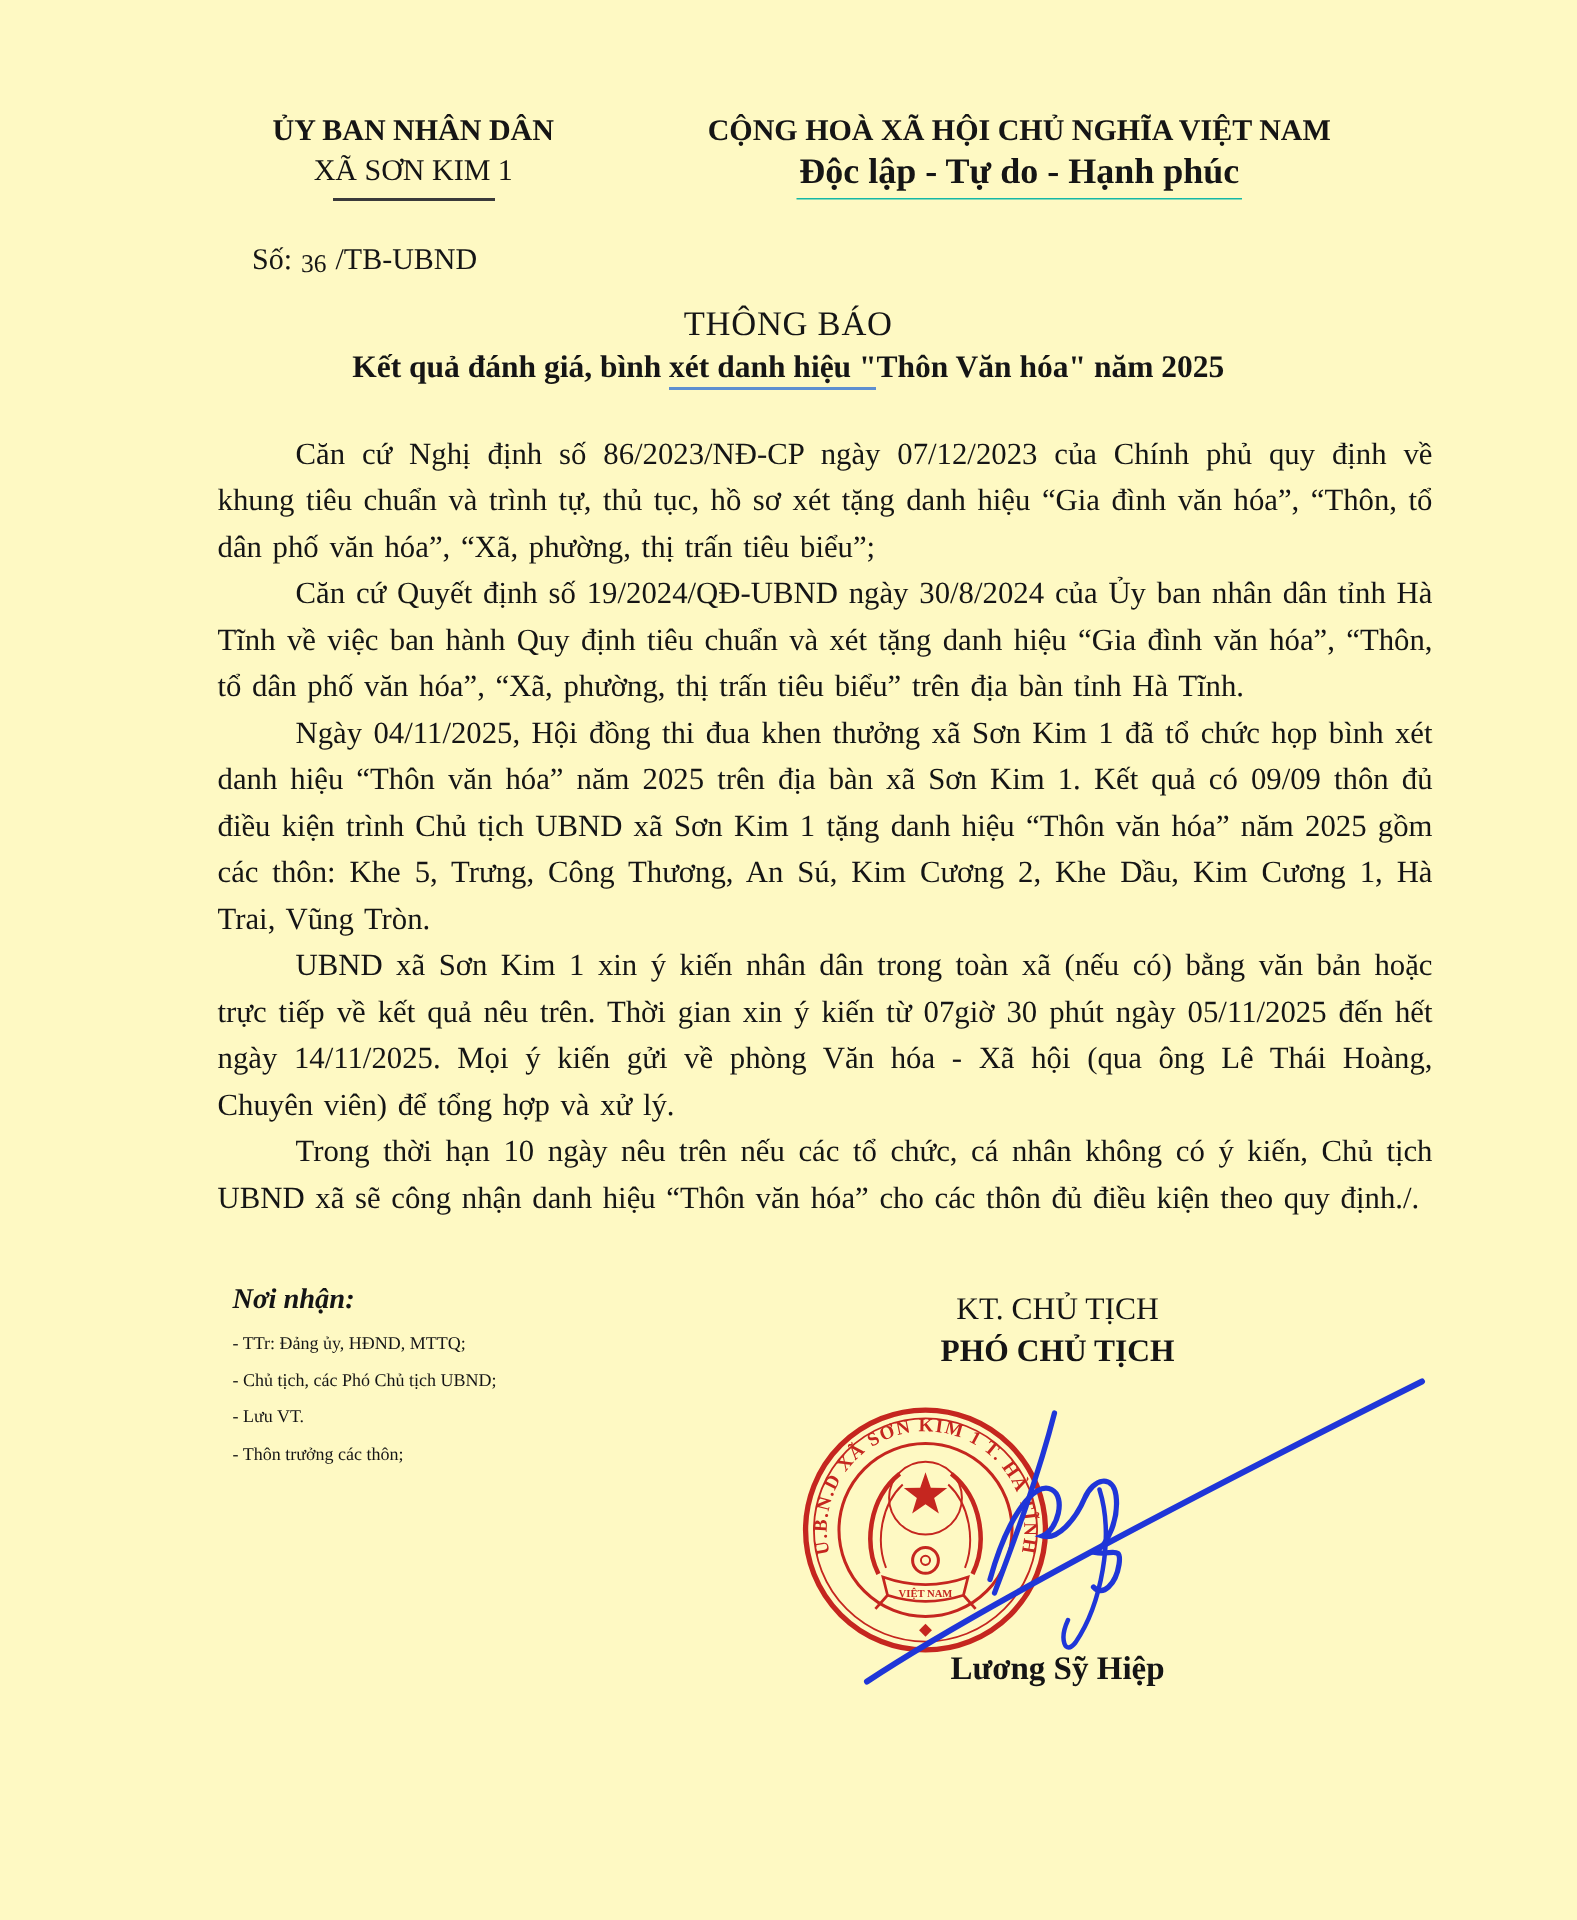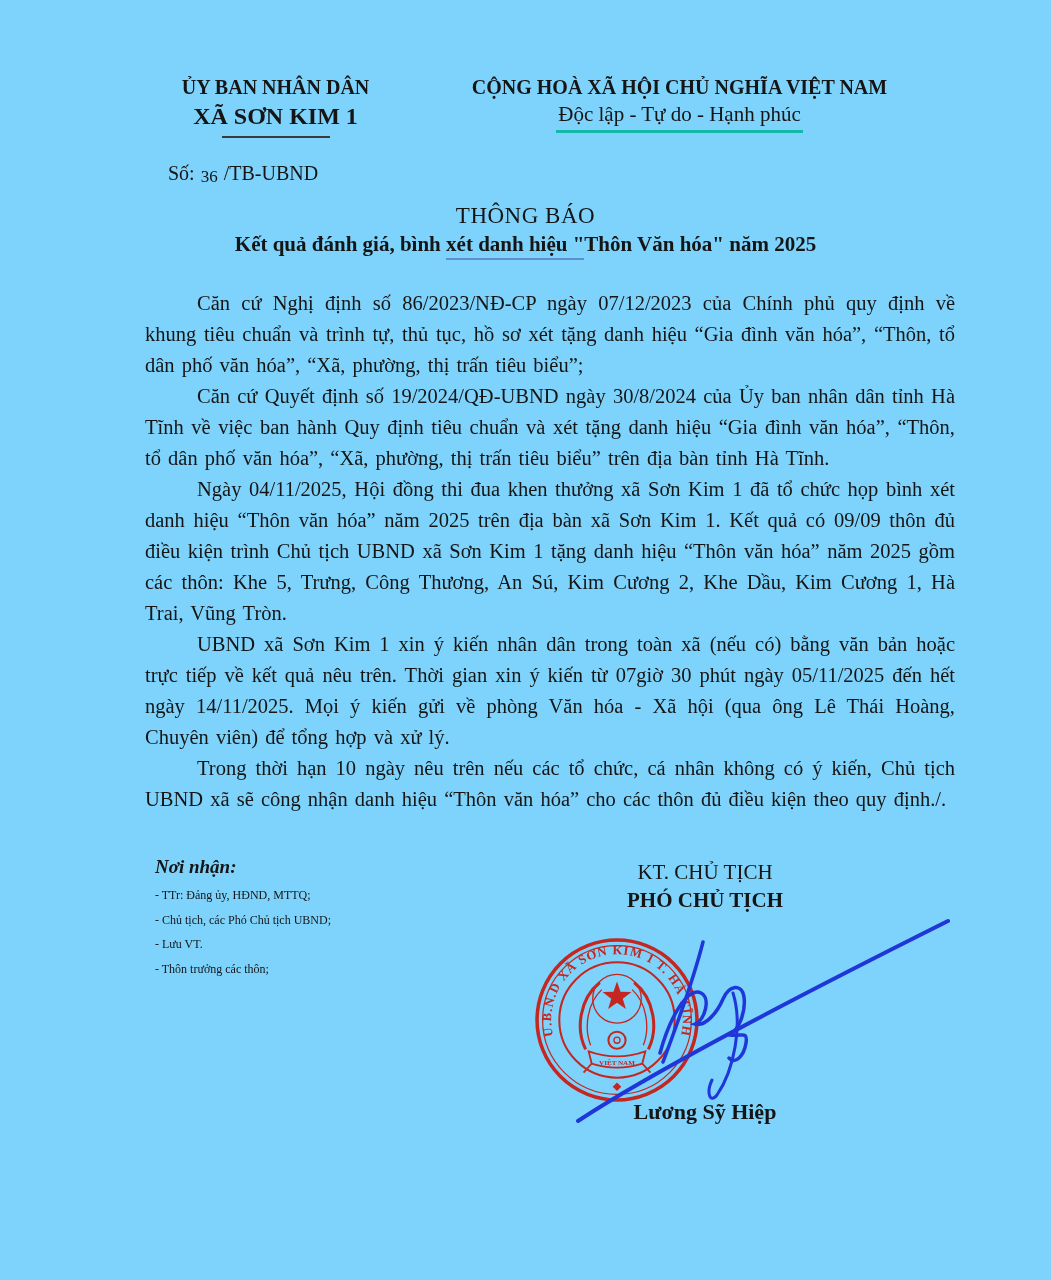--- a/index.html
+++ b/index.html
@@ -6,34 +6,34 @@
     --ink:#151515;
     --seal-red:#c5261f;
     --sig-blue:#1f36d8;
     --underline-blue:#5e8fd0;
   }
   *{margin:0;padding:0;box-sizing:border-box;}
   html,body{background:#ffffff;}
   .page{
     position:relative;
     width:1051px;height:1280px;
-    background:#7dd3fc;
+    background:#fef9c3;
     color:var(--ink);
     font-family:"Liberation Serif","DejaVu Serif",serif;
     overflow:hidden;
   }
   
   .hdr-left{position:absolute;left:138px;top:76px;width:275px;text-align:center;}
   .hdr-left .l1{font-size:20px;font-weight:bold;}
-  .hdr-left .l2{font-size:24px;font-weight:bold;margin-top:4px;}
+  .hdr-left .l2{font-size:20px;font-weight:normal;margin-top:4px;}
   .hdr-left .rule{width:108px;height:2px;background:#3a3a3a;margin:6px auto 0 auto;}
   .hdr-right{position:absolute;left:432px;top:76px;width:495px;text-align:center;}
   .hdr-right .l1{font-size:20px;font-weight:bold;}
-  .hdr-right .l2{display:inline-block;font-size:21px;font-weight:normal;margin-top:3px;
-                 border-bottom:3px solid #14b8a6;padding:0 2px 3px 2px;}
+  .hdr-right .l2{display:inline-block;font-size:24px;font-weight:bold;margin-top:3px;
+                 border-bottom:1px solid #14b8a6;padding:0 2px 3px 2px;}
   .so-line{position:absolute;left:168px;top:162px;font-size:20px;}
   .so-line .num{font-size:17px;position:relative;top:2px;margin:0 6px 0 6px;}
   .date-line{position:absolute;left:468px;top:158px;width:436px;text-align:center;
              font-style:italic;font-size:21px;}
   .date-line .num{font-style:normal;font-size:17px;position:relative;top:1px;margin:0 4px 0 2px;}
   
   .doc-type{position:absolute;left:0;right:0;top:203px;text-align:center;
             font-size:23px;font-weight:normal;letter-spacing:.5px;}
   .doc-subject{position:absolute;left:0;right:0;top:232px;text-align:center;
                font-size:21px;font-weight:bold;}

